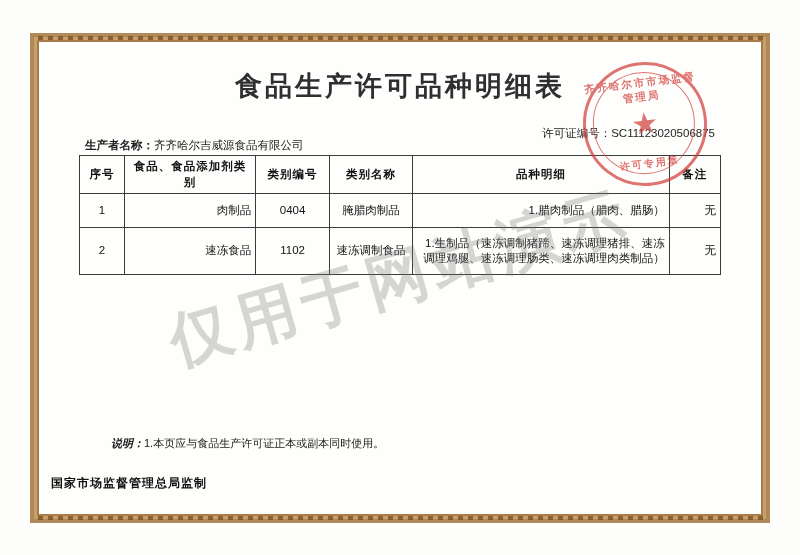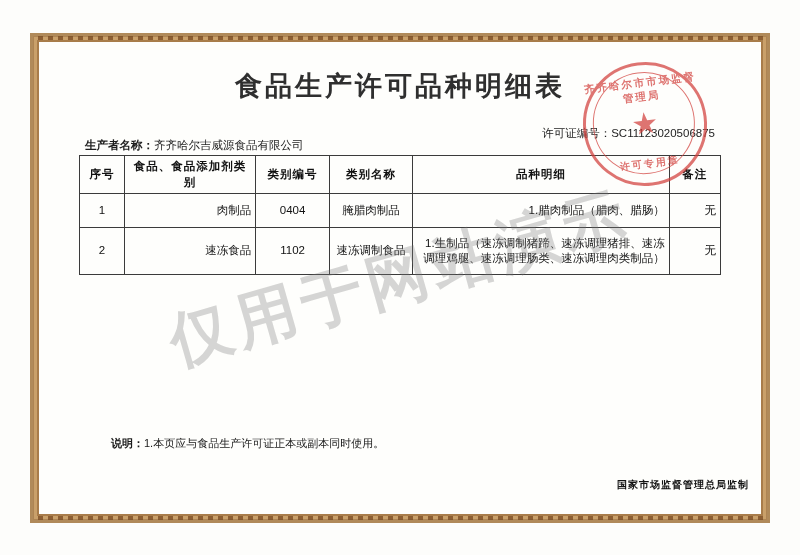--- a/index.html
+++ b/index.html
@@ -181,30 +181,30 @@
 
   
   #notes {
     position: absolute;
     left: 60px;
     bottom: 52px;
     font-size: 11px;
     color: #1a1a1a;
     line-height: 1.9;
   }
-  #notes .n-label { font-weight: bold; }
+  #notes .n-label { font-weight: bold; font-style: italic; }
   #notes .n-line2 { margin-left: 25px; }
 
   #footer-line {
     position: absolute;
     left: 0;
     right: 0;
     bottom: 14px;
-    text-align: right;
-    font-size: 10px;
+    text-align: left;
+    font-size: 12px;
     font-weight: bold;
     color: #121212;
     letter-spacing: 1px;
     font-family: Liberation Serif, serif;
   }
 
   
   #watermark {
     position: absolute;
     left: 0;

